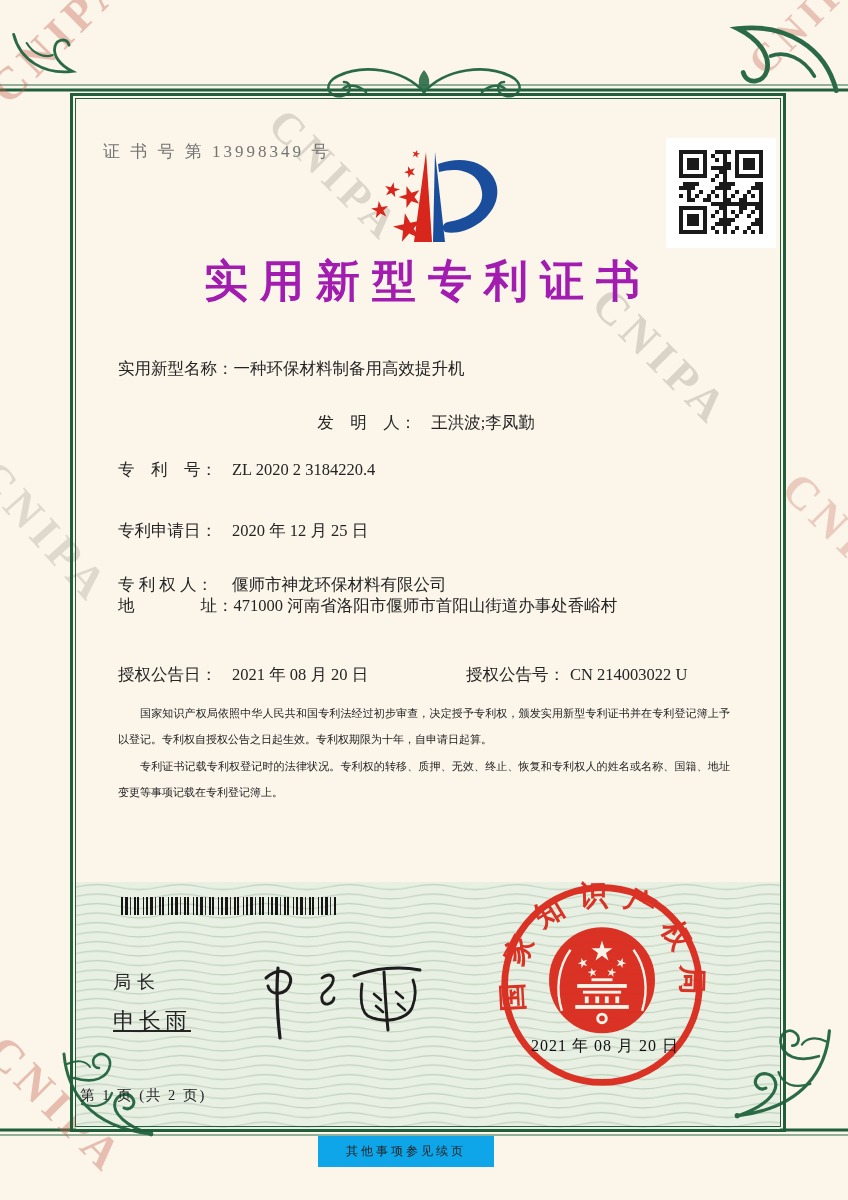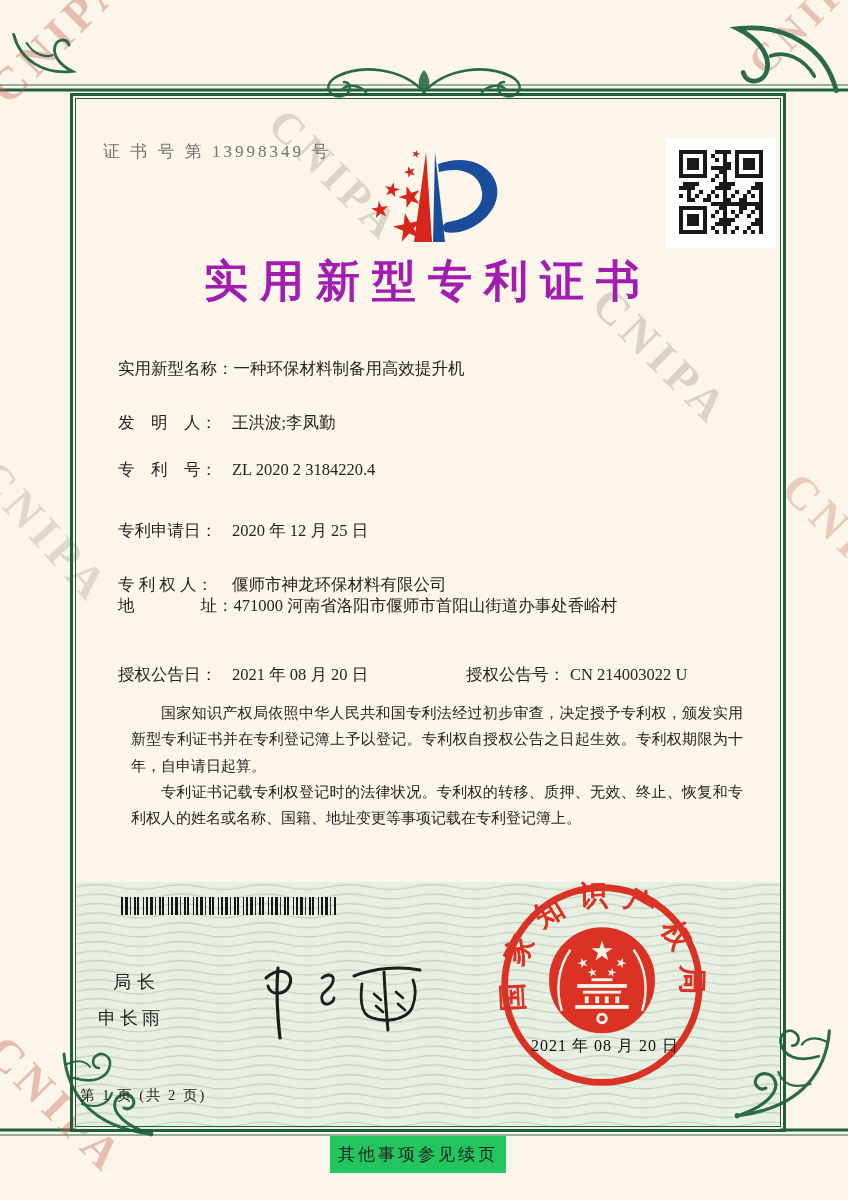--- a/index.html
+++ b/index.html
@@ -32,41 +32,41 @@
   
   #cert-no{left:103px;top:140px;font-size:17px;letter-spacing:3px;color:#737373;z-index:3;}
   #title{left:70px;top:252px;width:716px;text-align:center;font-size:44px;font-weight:700;
          letter-spacing:12px;color:#a21caf;z-index:3;}
   .field-row{position:absolute;left:118px;width:616px;display:flex;font-size:16.5px;
              line-height:24px;z-index:3;}
   .field-label{flex:0 0 114px;white-space:nowrap;}
   .field-value{white-space:nowrap;}
   #grant-row2{position:absolute;left:348px;top:0;display:flex;}
   #grant-row2 .field-label{flex:0 0 104px;}
-  #paragraphs{left:131px;top:700px;width:612px;font-size:15px;line-height:26.3px;
+  #paragraphs{left:118px;top:700px;width:612px;font-size:11px;line-height:26.3px;
               text-align:justify;z-index:3;}
   #paragraphs p{margin:0;text-indent:2em;}
   #barcode{left:121px;top:897px;width:215px;height:18px;z-index:3;
     background:repeating-linear-gradient(90deg,
       #161616 0 2px,rgba(0,0,0,0) 2px 4px,
       #161616 4px 7px,rgba(0,0,0,0) 7px 9px,
       #2c2c2c 9px 10px,rgba(0,0,0,0) 10px 13px,
       #161616 13px 15px,rgba(0,0,0,0) 15px 16px,
       #161616 16px 18px,rgba(0,0,0,0) 18px 22px,
       #161616 22px 23px,rgba(0,0,0,0) 23px 25px);}
   #director-title{left:113px;top:970px;font-size:18px;letter-spacing:6px;z-index:3;}
-  #director-name{left:98px;top:1006px;font-size:18px;letter-spacing:4px;z-index:3;}
+  #director-name{left:113px;top:1006px;font-size:22px;letter-spacing:4px;z-index:3;text-decoration:underline;}
   #signature{left:250px;top:950px;z-index:4;}
   #seal{left:497px;top:880px;z-index:5;}
   #seal-date{left:500px;top:1036px;width:210px;text-align:center;font-size:16px;
              letter-spacing:1px;color:#111;z-index:6;}
   #pagination{left:80px;top:1086px;width:704px;text-align:left;font-size:14.5px;
               letter-spacing:2px;z-index:3;}
-  #footer-note{left:330px;top:1136px;width:176px;text-align:center;font-size:17px;
-               letter-spacing:3px;background:#22c55e;padding:7px 0;z-index:3;}
+  #footer-note{left:318px;top:1136px;width:176px;text-align:center;font-size:12px;
+               letter-spacing:3px;background:#0ea5e9;padding:7px 0;z-index:3;}
   #qr-patch{left:666px;top:138px;width:110px;height:110px;background:#ffffff;z-index:2;}
   #qr-svg{position:absolute;left:679px;top:150px;z-index:3;}
   #logo{left:348px;top:140px;z-index:3;}
   .corner{position:absolute;z-index:2;}
 </style>
 </head>
 <body>
 
 <div id="page">
 
@@ -292,21 +292,21 @@
         <rect x="8" y="64" width="12" height="12" fill="#1a1a1a"></rect>
       </g>
   </svg>
 
   <div id="title" class="abs">实用新型专利证书</div>
 
   <div class="field-row" style="top:357px;">
     <span class="field-label">实用新型名称：</span>
     <span class="field-value">一种环保材料制备用高效提升机</span>
   </div>
-  <div class="field-row" style="top:411px;">
+  <div class="field-row" style="top:411px;justify-content:center;">
     <span class="field-label">发　明　人：</span>
     <span class="field-value">王洪波;李凤勤</span>
   </div>
   <div class="field-row" style="top:458px;">
     <span class="field-label">专　利　号：</span>
     <span class="field-value">ZL 2020 2 3184220.4</span>
   </div>
   <div class="field-row" style="top:519px;">
     <span class="field-label">专利申请日：</span>
     <span class="field-value">2020 年 12 月 25 日</span>

